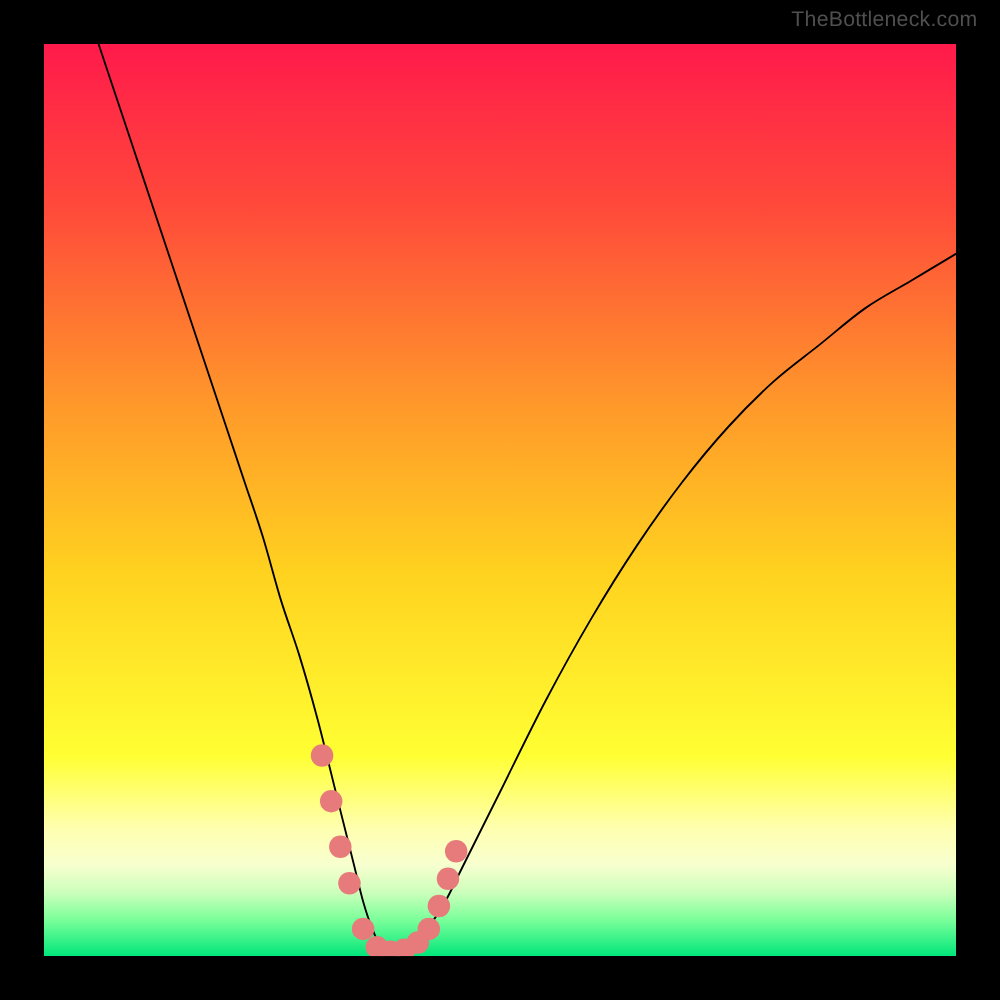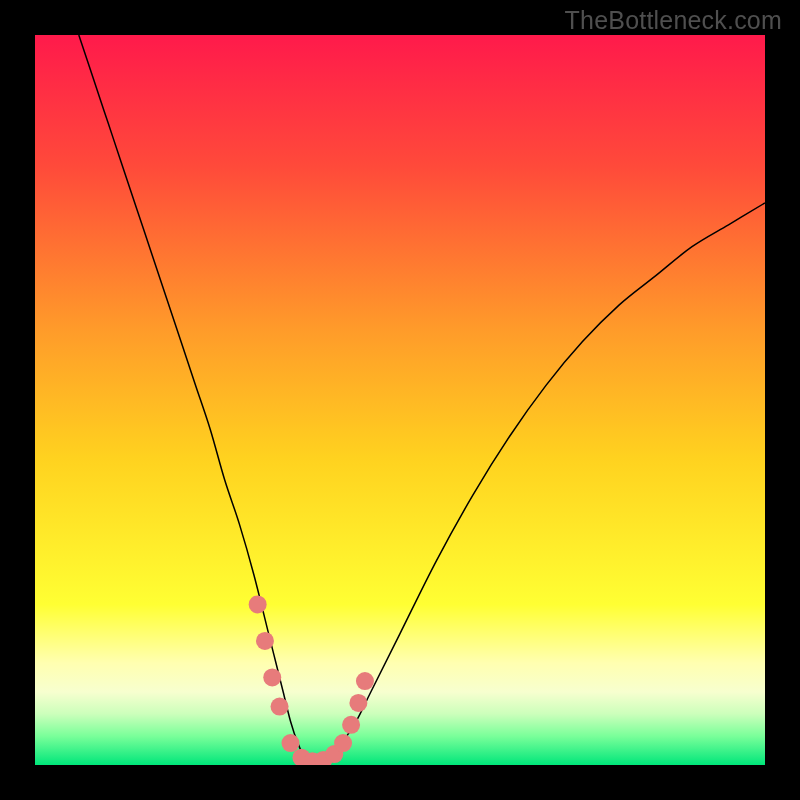--- a/index.html
+++ b/index.html
@@ -26,21 +26,21 @@
   }
   .gradient-bg {
     position: absolute;
     inset: 0;
   }
   .watermark {
     position: absolute;
     top: 6px;
     right: 18px;
     color: #4f4f4f;
-    font-size: 25px;
+    font-size: 17px;
     font-weight: 500;
     letter-spacing: 0.2px;
     font-family: Arial, Helvetica, sans-serif;
   }
   svg { display:block; }
 </style>
 </head>
 <body>
 
 <div class="frame">

